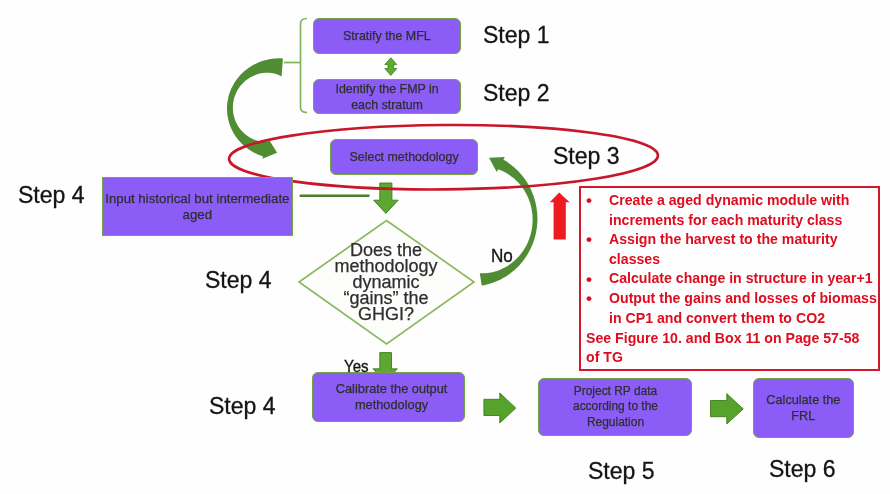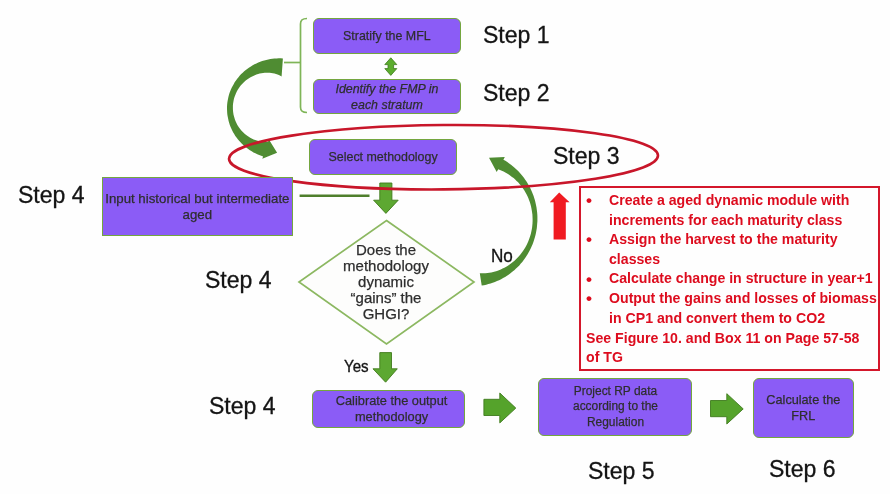--- a/index.html
+++ b/index.html
@@ -16,21 +16,21 @@
   #n-frl>span{transform:scaleX(0.99);}
   #n-input{font-size:13px;line-height:15.5px;}
   #n-input>span{transform:scaleX(1.02);}
   .rounded{border-radius:6px;}
   .steplbl{position:absolute;color:#141414;font-size:23.5px;white-space:nowrap;
       transform:scaleX(0.98);transform-origin:left top;-webkit-text-stroke:0.3px #141414;}
   svg.ov{position:absolute;left:0;top:0;width:890px;height:494px;overflow:visible;}
   .redbox{position:absolute;box-sizing:border-box;border:2px solid #d4172b;background:transparent;}
   #decision{position:absolute;left:0;top:0;width:890px;height:494px;}
   #decision .decision-text{position:absolute;left:326px;top:242px;width:120px;
-      text-align:center;font-size:15px;line-height:16.1px;color:#2e2e2e;white-space:nowrap;-webkit-text-stroke:0.25px #2e2e2e;}
+      text-align:center;font-size:18px;line-height:16.1px;color:#2e2e2e;white-space:nowrap;-webkit-text-stroke:0.25px #2e2e2e;}
   .bullets{position:absolute;left:0px;top:2px;width:320px;}
   .bi{position:relative;color:#dd0c1e;font-weight:bold;font-size:15.5px;line-height:19.6px;
       padding-left:28px;white-space:nowrap;}
   .bi .btx{display:inline-block;transform:scaleX(0.912);transform-origin:left center;}
   .bdot{position:absolute;left:5.5px;top:1.2px;font-size:17px;}
   .calloutfoot{position:absolute;left:5px;top:139.5px;width:320px;color:#dd0c1e;
       font-weight:bold;font-size:15.5px;line-height:19.6px;white-space:nowrap;
       transform:scaleX(0.912);transform-origin:left top;}
   .edgelbl{position:absolute;font-size:16.8px;color:#141414;white-space:nowrap;
       transform:scaleX(0.9);transform-origin:left top;-webkit-text-stroke:0.35px #141414;}
@@ -72,40 +72,40 @@
 
     <path d="M559.2,192.5 L569.6,202.3 L565.8,202.3 L565.8,239.5 L553.6,239.5 L553.6,202.3 L549.8,202.3 Z" fill="#f01a21" stroke="none"></path>
 
     <ellipse cx="443.5" cy="157.2" rx="214.5" ry="32.2" fill="none" stroke="#c8162a" stroke-width="2.6" transform="rotate(-0.45 443.5 157.2)"></ellipse>
   </svg>
 
   <div class="node rounded" style="left:313px;top:18px;width:148px;height:36px;">
     <span><span>Stratify the MFL</span></span>
   </div>
 
-  <div class="node rounded" style="left:313px;top:79px;width:148px;height:35px;font-style:italic;">
+  <div class="node rounded" style="left:313px;top:79px;width:148px;height:35px;">
     <span><span>Identify the FMP in</span><br><span>each stratum</span></span>
   </div>
 
-  <div class="node rounded" style="left:309px;top:139px;width:148px;height:36px;">
+  <div class="node rounded" style="left:330px;top:139px;width:148px;height:36px;">
     <span><span>Select methodology</span></span>
   </div>
 
   <div class="node" style="left:102px;top:177px;width:191px;height:59px;" id="n-input">
     <span><span>Input historical but intermediate</span><br><span>aged</span></span>
   </div>
 
   <div id="decision">
     <svg class="ov" style="left:0;top:0;" viewBox="0 0 890 494">
       <polygon points="386.5,220.5 474,282 386.5,344 299,282" fill="#fdfdfc" stroke="#8cb861" stroke-width="1.7"></polygon>
     </svg>
     <div class="decision-text"><span>Does the</span><br><span>methodology</span><br><span>dynamic</span><br><span>“gains” the</span><br><span>GHGI?</span></div>
   </div>
 
-  <div class="node rounded" style="left:312px;top:390px;width:153px;height:38px;padding-left:6px;" id="n-calibrate">
+  <div class="node rounded" style="left:312px;top:372px;width:153px;height:50px;padding-left:6px;" id="n-calibrate">
     <span><span>Calibrate the output</span><br><span>methodology</span></span>
   </div>
 
   <div class="node rounded" style="left:753px;top:378px;width:101px;height:60px;" id="n-frl">
     <span><span>Calculate the</span><br><span>FRL</span></span>
   </div>
 
   <div class="node rounded" style="left:538px;top:378px;width:154px;height:58px;" id="n-project">
     <span><span>Project RP data</span><br><span>according to the</span><br><span>Regulation</span></span>
   </div>

